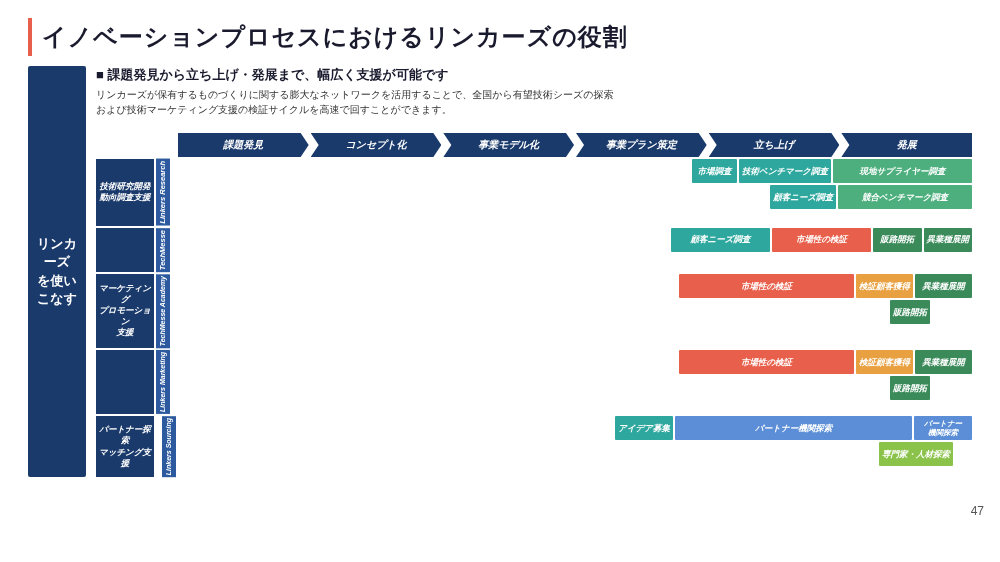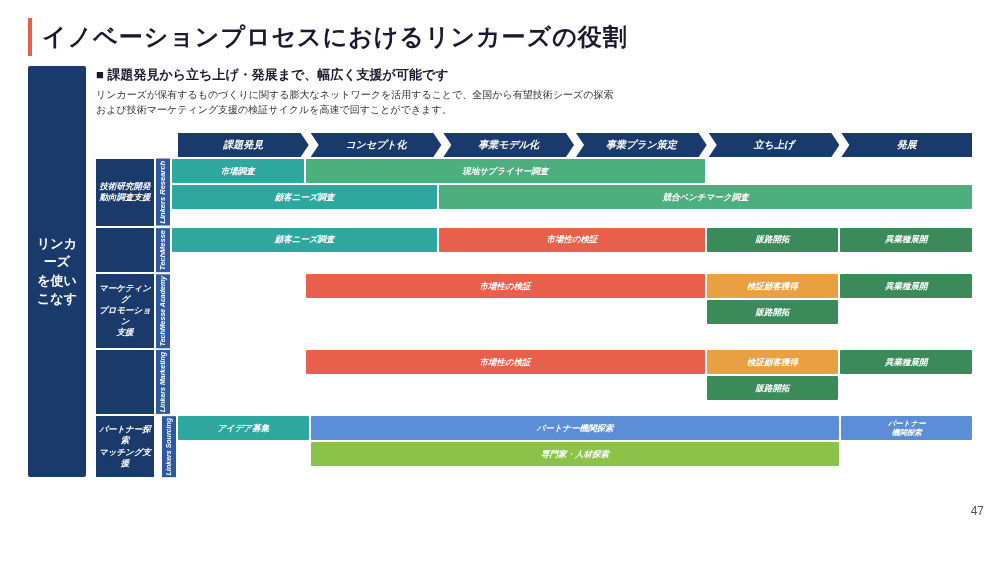--- a/index.html
+++ b/index.html
@@ -197,20 +197,21 @@
       flex-shrink: 0;
       padding: 2px 1px;
       line-height: 1.1;
     }
 
     .section-rows {
       flex: 1;
       display: flex;
       flex-direction: column;
       gap: 2px;
+      align-items: flex-end;
     }
 
     .grid-row {
       display: grid;
       grid-template-columns: repeat(6, 1fr);
       gap: 2px;
       min-height: 24px;
     }
 
     
@@ -262,20 +263,21 @@
             <div class="section-name-box" style="font-size:8.5px; writing-mode:horizontal-tb; min-height:50px;">
               技術研究開発<br>動向調査支援
             </div>
           </div>
           <div class="section-inner">
             <div class="section-vert-label">Linkers Research</div>
             <div class="section-rows">
 
               <div class="grid-row">
                 <div class="cell cell-teal">市場調査</div>
+                <div class="cell cell-teal span-2">技術ベンチマーク調査</div>
                 <div class="cell cell-green span-3">現地サプライヤー調査</div>
               </div>
 
               <div class="grid-row">
                 <div class="cell cell-teal span-2">顧客ニーズ調査</div>
                 <div class="cell cell-green span-4">競合ベンチマーク調査</div>
               </div>
             </div>
           </div>
         </div>

